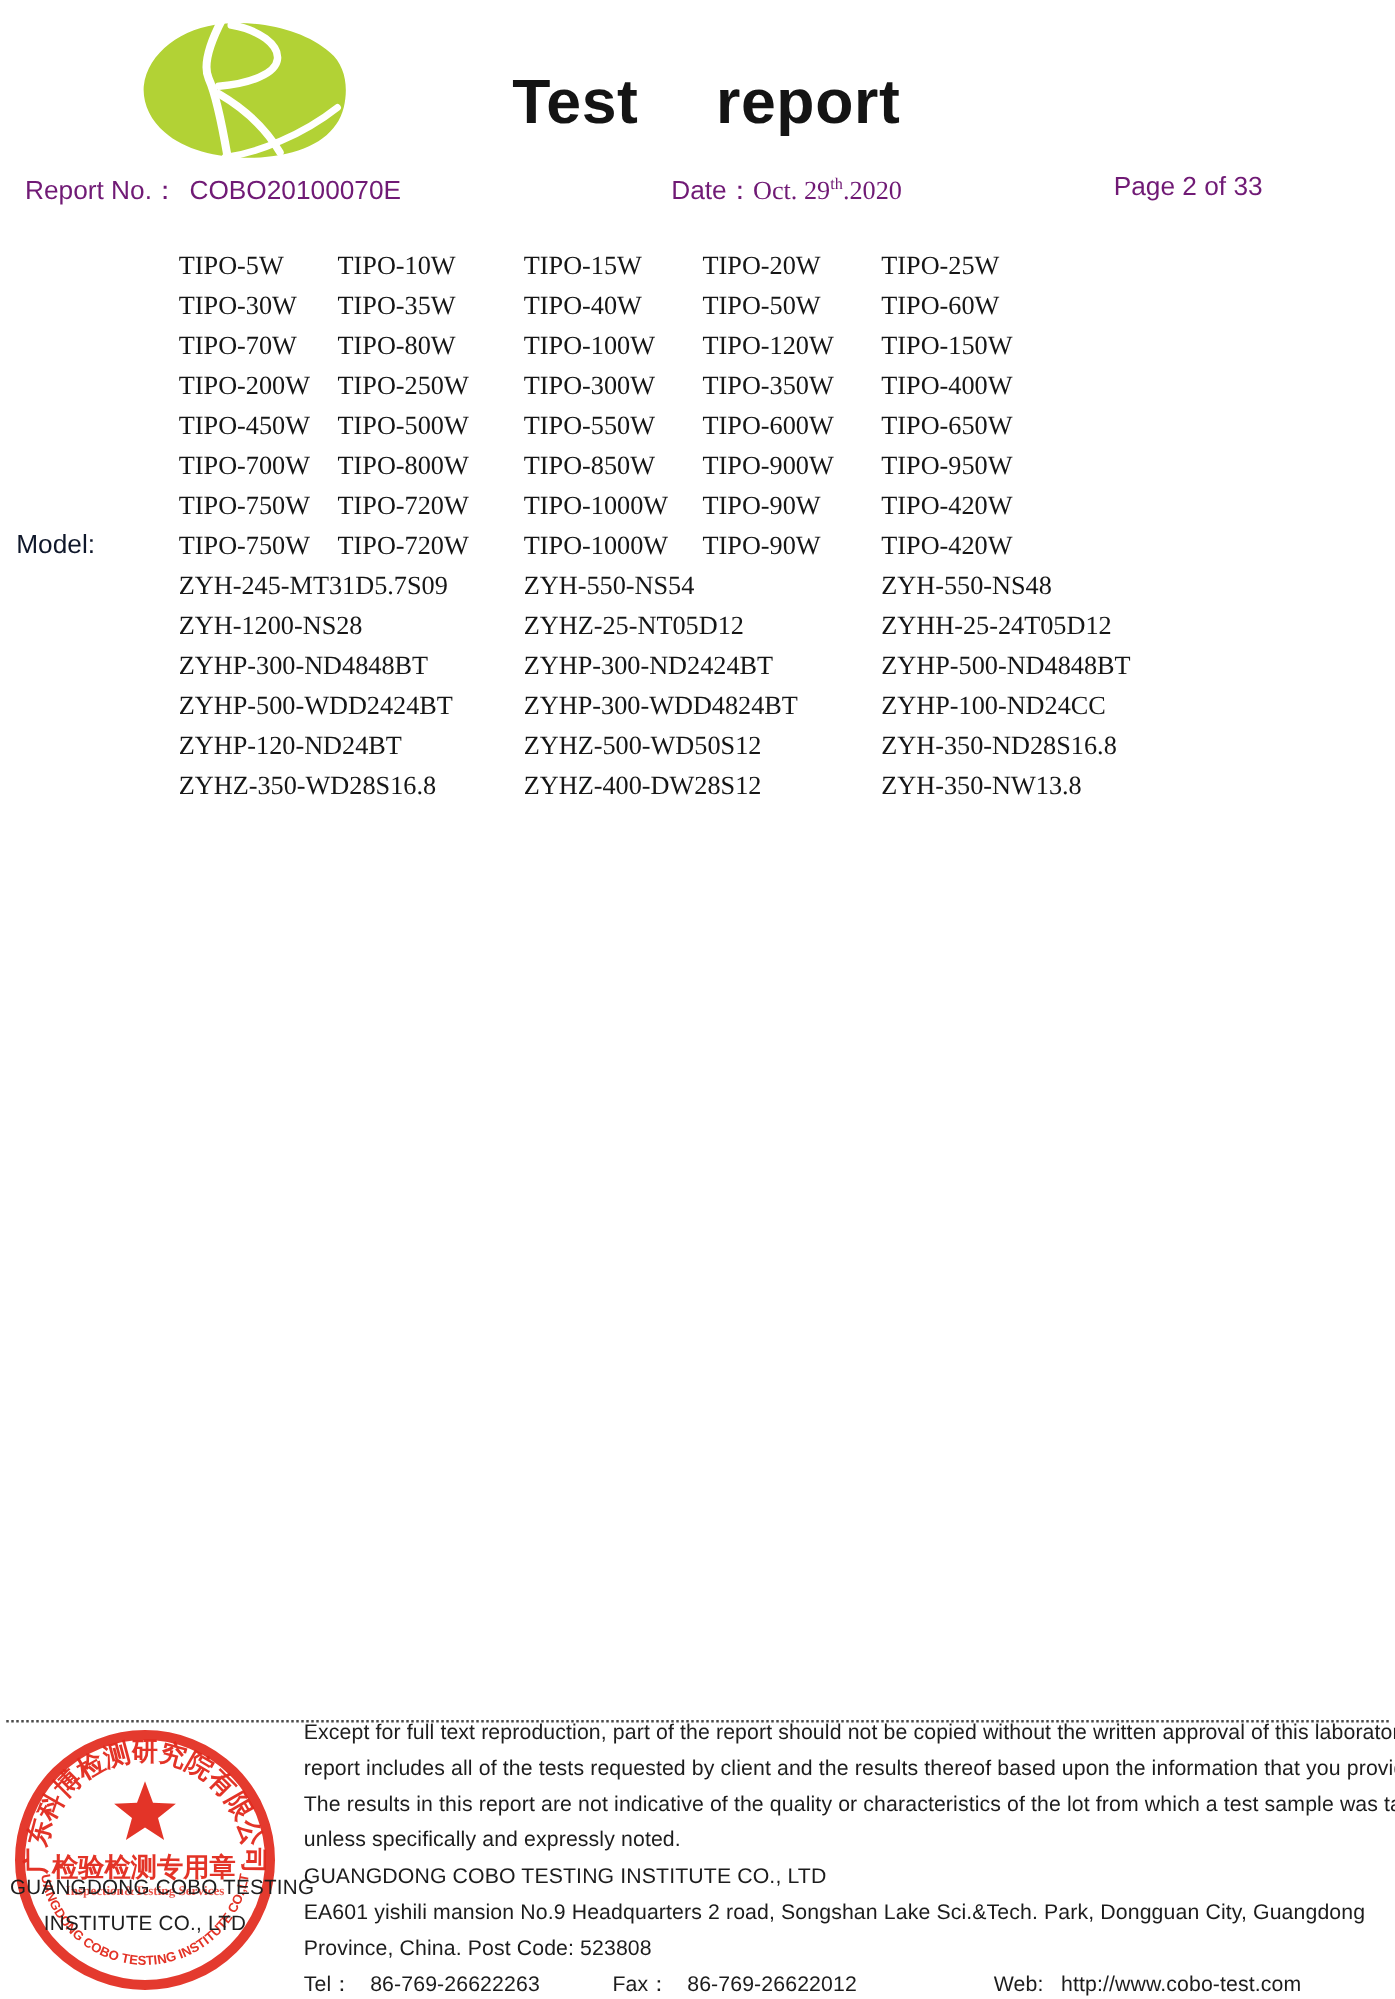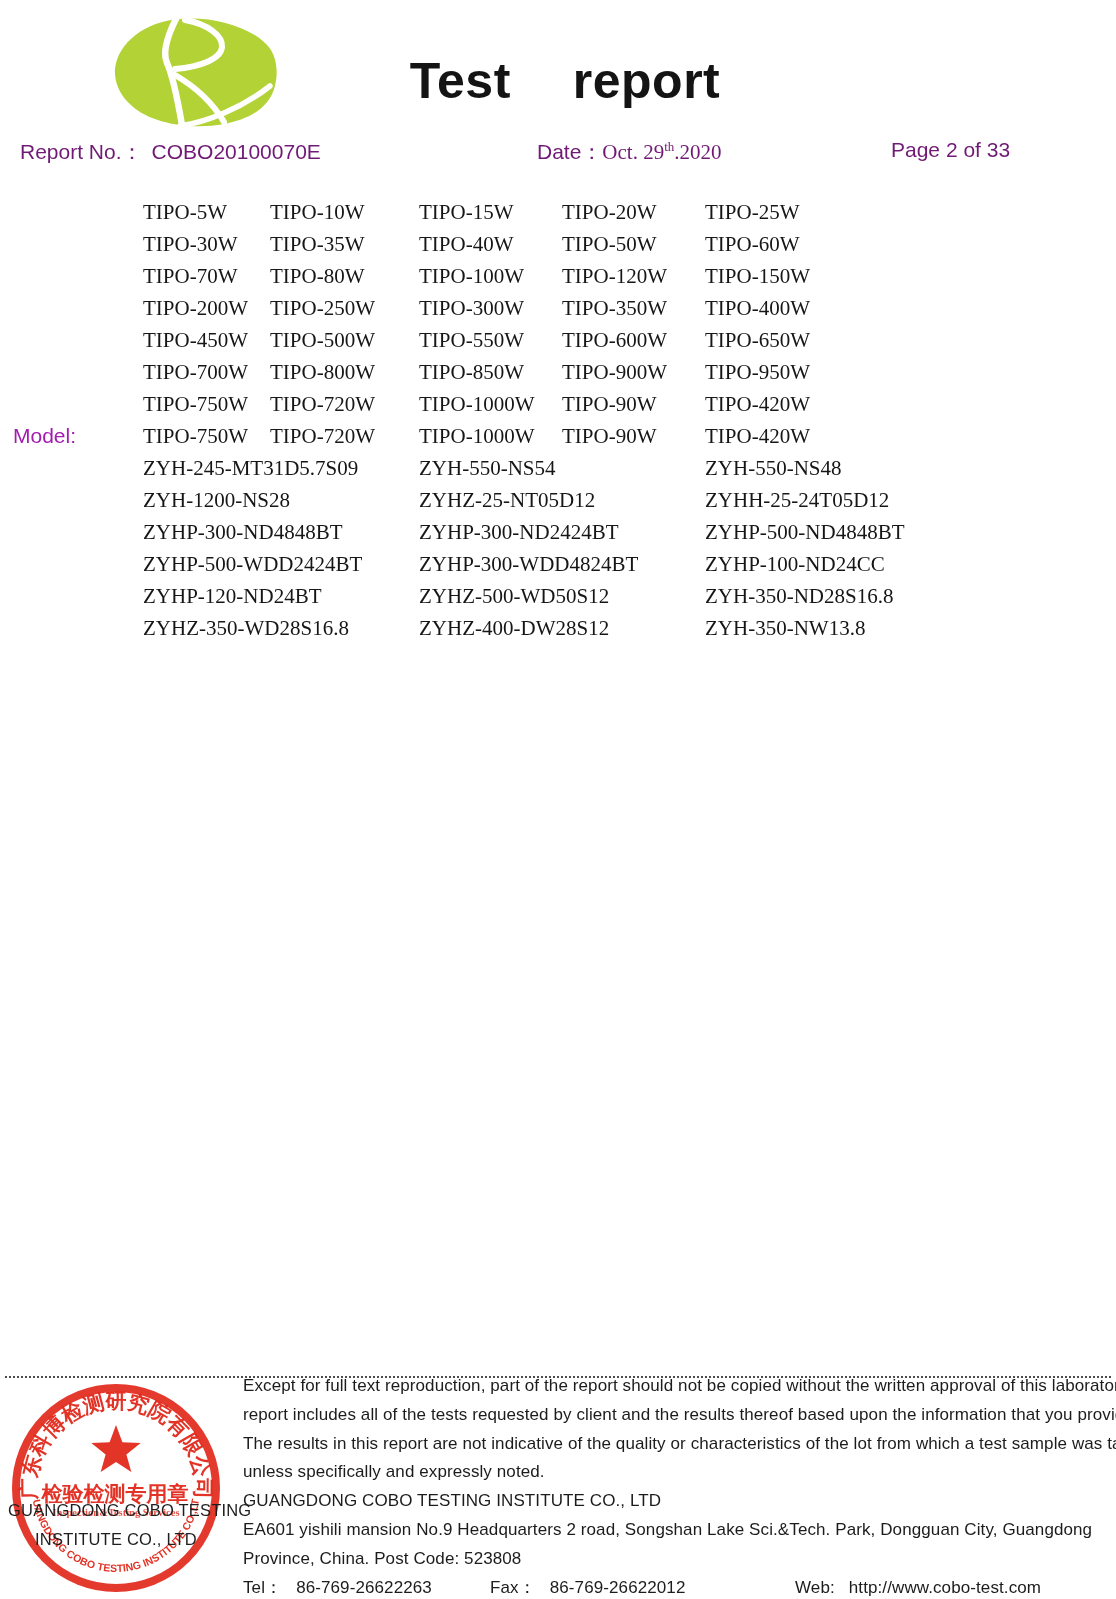--- a/index.html
+++ b/index.html
@@ -25,21 +25,21 @@
   .title .w1 { margin-right: 62px; }
   .meta { position: absolute; top: 138px; left: 0; width: 1116px; height: 30px; font-size: 21px; color: #701a75; }
   .meta .report-no { position: absolute; left: 20px; }
   .meta .report-no .val { margin-left: 9px; }
   .meta .date { position: absolute; left: 537px; }
   .meta .date .val { margin-left: 0; font-family: Liberation Serif, serif; }
   .meta .date sup { font-size: 13px; vertical-align: super; line-height: 0; }
   .meta .page-info { position: absolute; left: 891px; }
 
   
-  .model-label { position: absolute; left: 13px; top: 424px; font-size: 21px; color: #a21caf; }
+  .model-label { position: absolute; left: 13px; top: 424px; font-size: 21px; color: #0f172a; }
   .tipo-grid {
     position: absolute; left: 137px; top: 196px;
     display: grid; grid-template-columns: 127px 149px 143px 143px 150px;
   }
   .zyh-grid {
     position: absolute; left: 137px; top: 452px;
     display: grid; grid-template-columns: 276px 286px 290px;
   }
   .mcell {
     height: 32px; line-height: 32px; padding-left: 6px;

